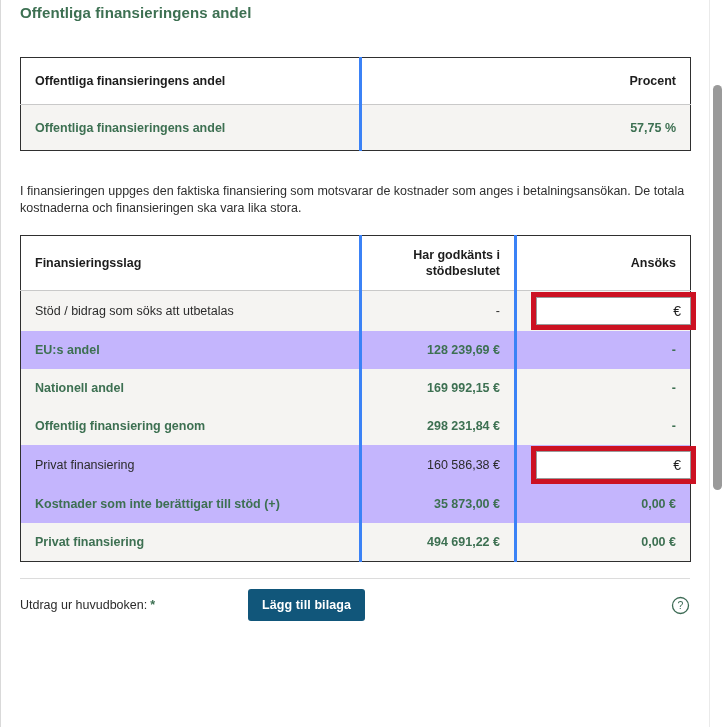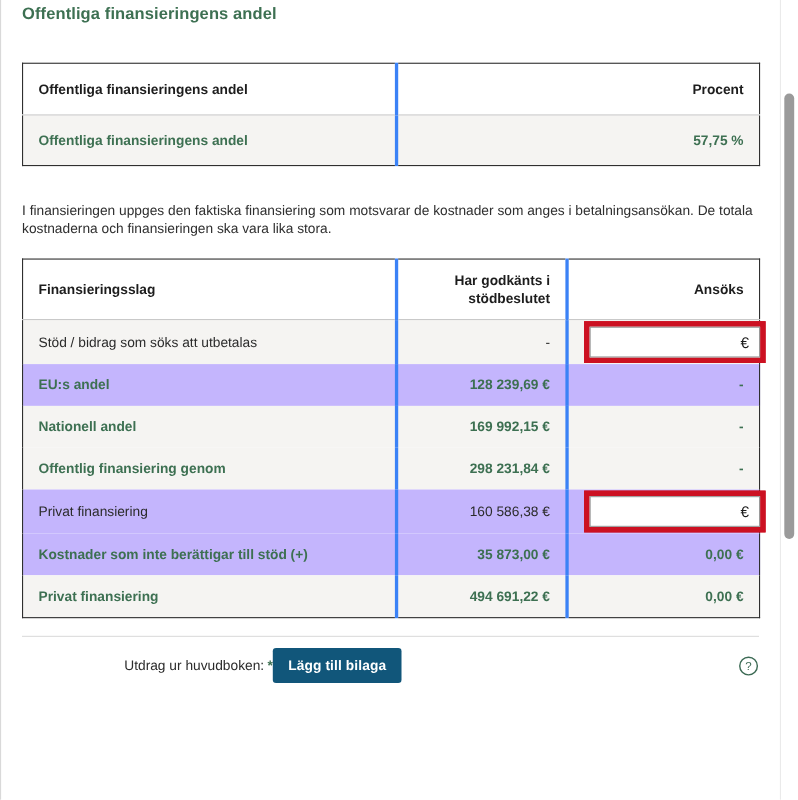--- a/index.html
+++ b/index.html
@@ -156,21 +156,20 @@
     width: 670px;
     display: flex;
     align-items: center;
     height: 52px;
   }
   .attachment-label {
     font-size: 12.5px;
     color: #2b2b2b;
     width: 228px;
     flex: 0 0 auto;
-    text-align: right;
   }
   .attachment-label .req {
     color: #3d7052;
     font-weight: bold;
     margin-left: 3px;
   }
   .btn-attach {
     flex: 0 0 auto;
     background: #11567a;
     color: #ffffff;

